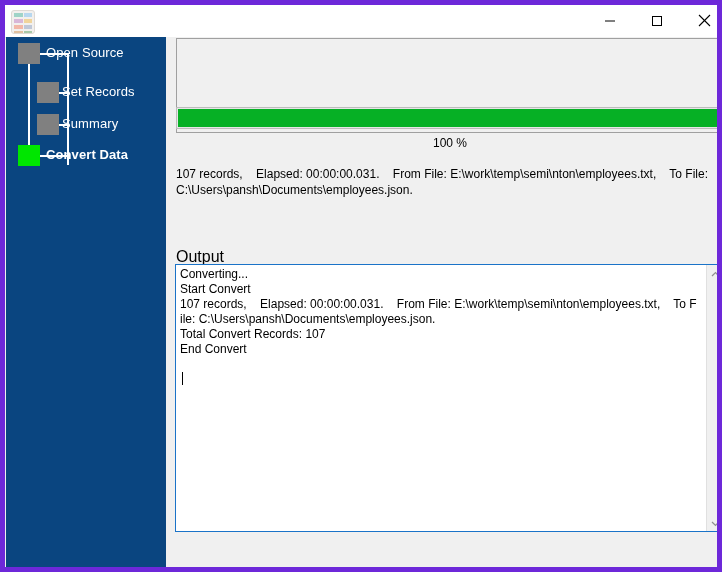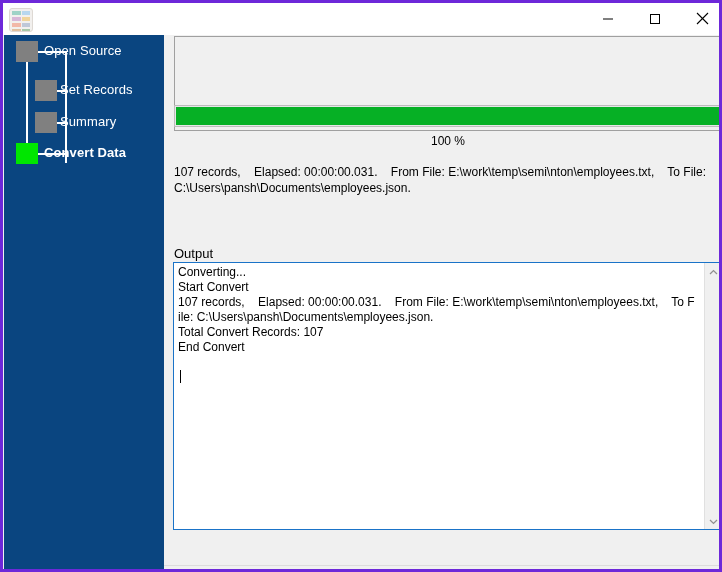--- a/index.html
+++ b/index.html
@@ -15,21 +15,21 @@
     font-size: 12px;
     color: #000000;
   }
 
   
   #window {
     position: relative;
     width: 722px;
     height: 572px;
     box-sizing: border-box;
-    border: 3px solid #6d28d9;
+    border: 5px solid #6d28d9;
     background: #f0f0f0;
     overflow: hidden;
   }
 
   
   #titlebar {
     position: absolute;
     left: 0; top: 0;
     width: 722px;
     height: 32px;
@@ -150,21 +150,21 @@
     font-size: 12px;
     line-height: 16px;
     color: #000;
     white-space: pre-wrap;
     word-break: break-all;
   }
 
   #output-label {
     position: absolute;
     left: 10px; top: 211px;
-    font-size: 13px;
+    font-size: 16px;
     color: #000;
   }
   #output-box {
     position: absolute;
     left: 9px; top: 227px;
     width: 550px;
     height: 268px;
     box-sizing: border-box;
     background: #ffffff;
     border: 1px solid #1a73c8;

